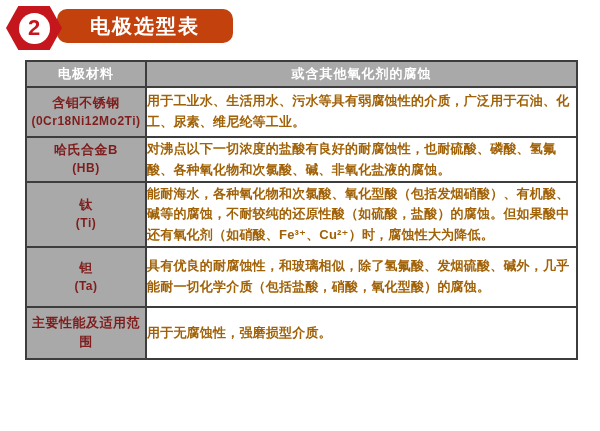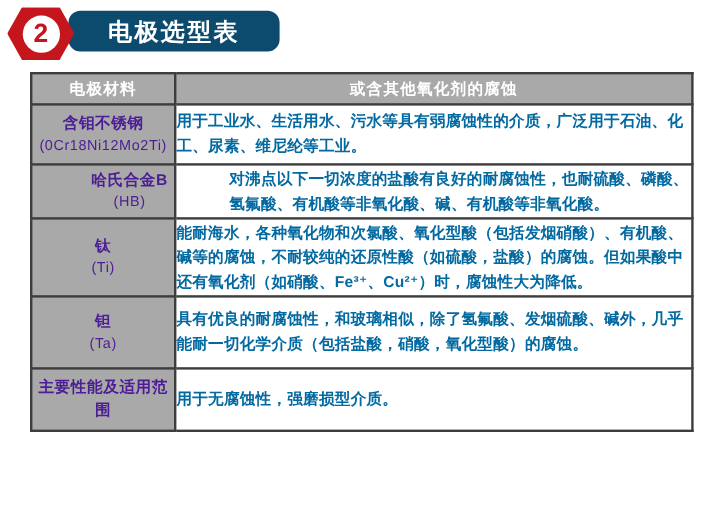--- a/index.html
+++ b/index.html
@@ -17,21 +17,21 @@
     height: 431px;
     background: #ffffff;
   }
   
   .title-banner {
     position: absolute;
     left: 57px;
     top: 9px;
     width: 176px;
     height: 34px;
-    background: #0c4a6e;
+    background: #c2410c;
     border-radius: 10px;
     display: flex;
     align-items: center;
     justify-content: center;
     z-index: 1;
   }
   .title-banner .title-text {
     color: #ffffff;
     font-size: 20px;
     font-weight: bold;
@@ -84,46 +84,46 @@
     color: #ffffff;
     font-size: 13px;
     font-weight: bold;
     height: 24px;
     text-align: center;
     letter-spacing: 1px;
     margin-top: 29px;
   }
   .material-cell {
     background: #a9a9a9;
-    color: #4c1d95;
+    color: #7f1d1d;
     font-size: 13px;
     font-weight: bold;
     text-align: center;
     vertical-align: middle;
     line-height: 1.45;
     letter-spacing: 0.5px;
   }
   .material-cell .sub {
     font-size: 12px;
-    font-weight: normal;
+    font-weight: bold;
   }
   .desc-cell {
     background: #ffffff;
-    color: #0369a1;
+    color: #a16207;
     font-size: 13px;
     font-weight: bold;
     text-align: left;
     vertical-align: middle;
     line-height: 1.58;
     padding: 2px 4px 2px 7px;
     letter-spacing: 0.2px;
   }
   
   tbody tr:nth-child(1) td { height: 48px; }
-  tbody tr:nth-child(2) td { height: 43px; padding-left: 44px; }
+  tbody tr:nth-child(2) td { height: 43px; }
   tbody tr:nth-child(3) td { height: 63px; }
   tbody tr:nth-child(4) td { height: 58px; }
   tbody tr:nth-child(5) td { height: 50px; }
   tbody tr:nth-child(6) td { height: 19px; }
   tbody tr:nth-child(7) td { height: 24px; }
 </style>
 </head>
 <body>
 
 <div class="page">
@@ -155,21 +155,21 @@
             <div>含钼不锈钢</div>
             <div class="sub">(0Cr18Ni12Mo2Ti)</div>
           </td>
           <td class="desc-cell">用于工业水、生活用水、污水等具有弱腐蚀性的介质，广泛用于石油、化工、尿素、维尼纶等工业。</td>
         </tr>
         <tr>
           <td class="material-cell">
             <div>哈氏合金B</div>
             <div class="sub">(HB)</div>
           </td>
-          <td class="desc-cell">对沸点以下一切浓度的盐酸有良好的耐腐蚀性，也耐硫酸、磷酸、氢氟酸、有机酸等非氧化酸、碱、有机酸等非氧化酸。</td>
+          <td class="desc-cell">对沸点以下一切浓度的盐酸有良好的耐腐蚀性，也耐硫酸、磷酸、氢氟酸、各种氧化物和次氯酸、碱、非氧化盐液的腐蚀。</td>
         </tr>
         <tr>
           <td class="material-cell">
             <div>钛</div>
             <div class="sub">(Ti)</div>
           </td>
           <td class="desc-cell">能耐海水，各种氧化物和次氯酸、氧化型酸（包括发烟硝酸）、有机酸、碱等的腐蚀，不耐较纯的还原性酸（如硫酸，盐酸）的腐蚀。但如果酸中还有氧化剂（如硝酸、Fe³⁺、Cu²⁺）时，腐蚀性大为降低。</td>
         </tr>
         <tr>
           <td class="material-cell">

